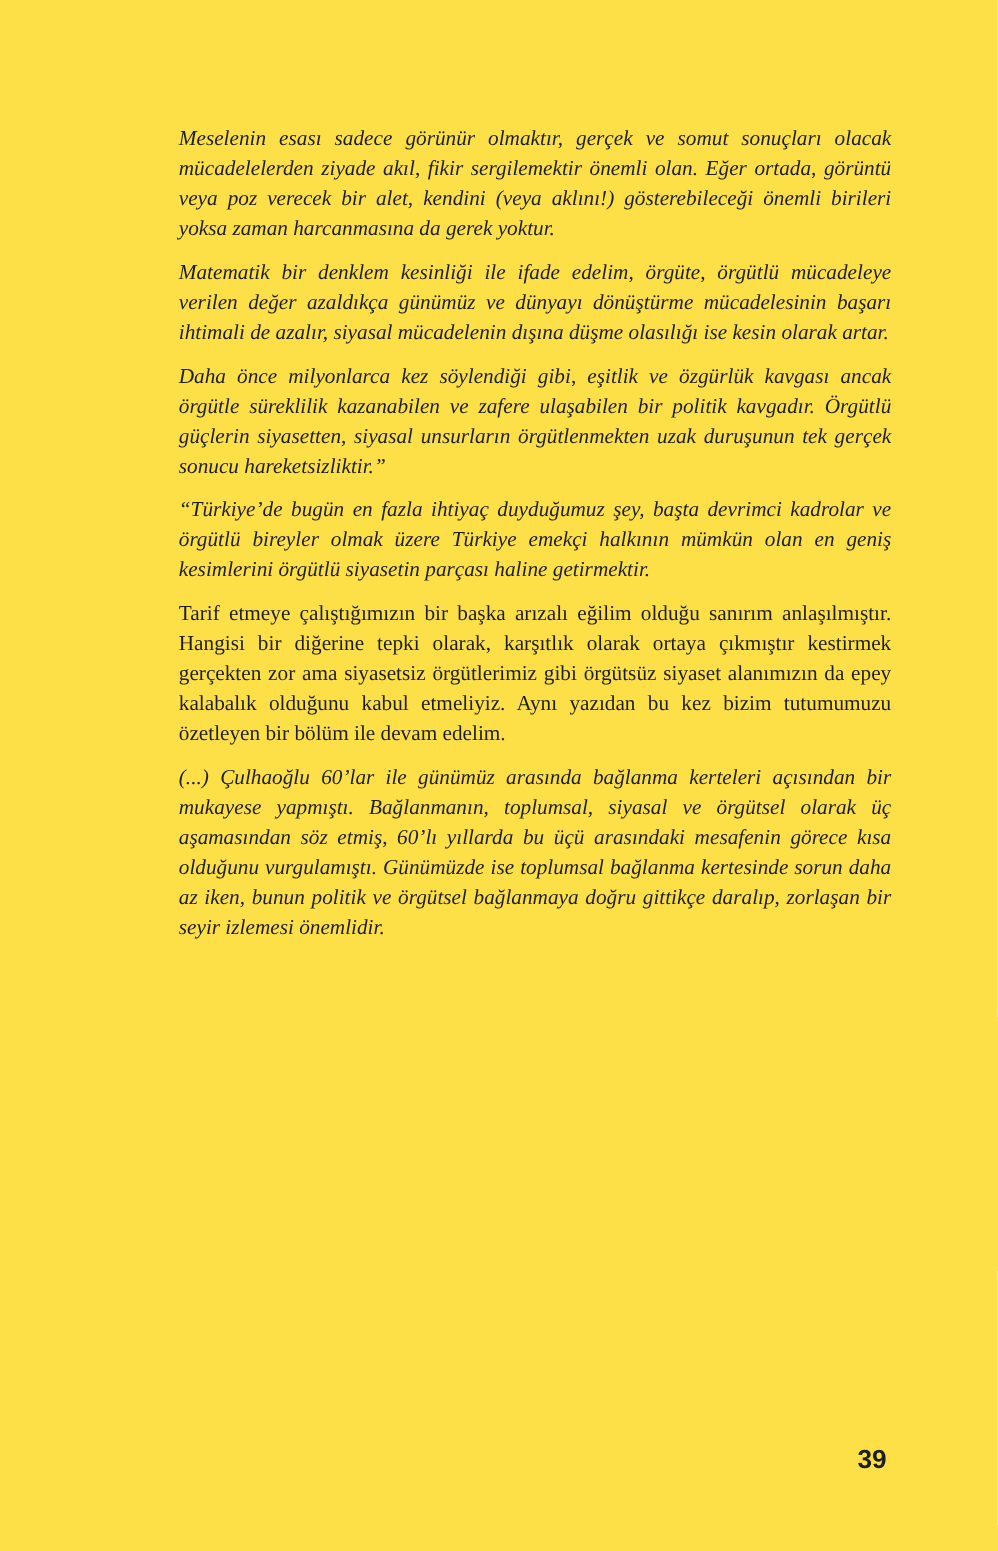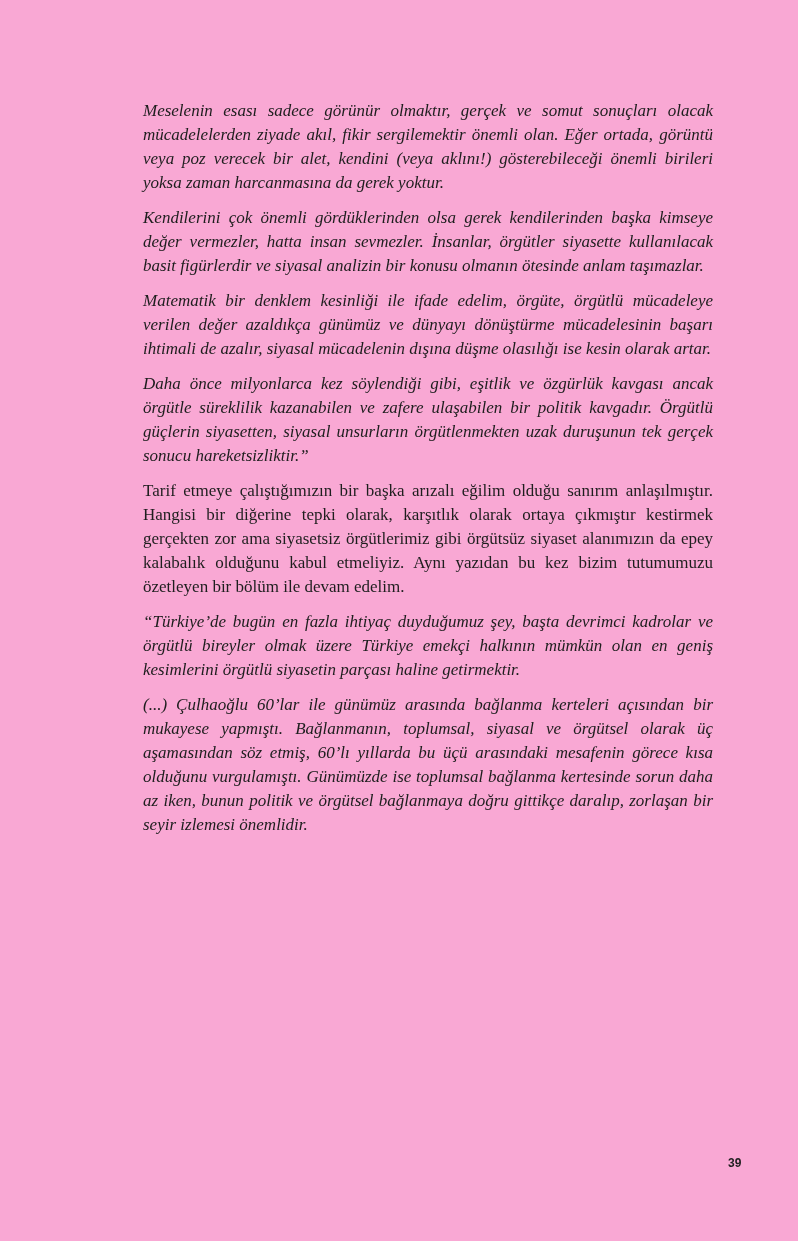--- a/index.html
+++ b/index.html
@@ -10,21 +10,21 @@
   body {
     width: 798px;
     height: 1241px;
     position: relative;
     overflow: hidden;
     font-family: "Liberation Serif", serif;
   }
   .page {
     position: absolute;
     inset: 0;
-    background: #f9a8d4;
+    background: #fde047;
   }
   .page-content {
     position: absolute;
     left: 143px;
     top: 99px;
     width: 570px;
   }
   .para {
     margin: 0 0 11px 0;
     font-size: 17px;
@@ -36,32 +36,30 @@
   }
   .para.italic {
     font-style: italic;
   }
   .page-number {
     position: absolute;
     left: 686px;
     top: 1156px;
     font-family: "Liberation Sans", sans-serif;
     font-weight: 700;
-    font-size: 12px;
+    font-size: 21px;
     color: #1e1e1e;
-    margin-left: 42px;
   }
 </style>
 </head>
 <body>
 
 <div class="page">
   <div class="page-content">
     <p class="para italic">Meselenin esası sadece görünür olmaktır, gerçek ve somut sonuçları olacak mücadelelerden ziyade akıl, fikir sergilemektir önemli olan. Eğer ortada, görüntü veya poz verecek bir alet, kendini (veya aklını!) gösterebileceği önemli birileri yoksa zaman harcanmasına da gerek yoktur.</p>
-    <p class="para italic">Kendilerini çok önemli gördüklerinden olsa gerek kendilerinden başka kimseye değer vermezler, hatta insan sevmezler. İnsanlar, örgütler siyasette kullanılacak basit figürlerdir ve siyasal analizin bir konusu olmanın ötesinde anlam taşımazlar.</p>
     <p class="para italic">Matematik bir denklem kesinliği ile ifade edelim, örgüte, örgütlü mücadeleye verilen değer azaldıkça günümüz ve dünyayı dönüştürme mücadelesinin başarı ihtimali de azalır, siyasal mücadelenin dışına düşme olasılığı ise kesin olarak artar.</p>
     <p class="para italic">Daha önce milyonlarca kez söylendiği gibi, eşitlik ve özgürlük kavgası ancak örgütle süreklilik kazanabilen ve zafere ulaşabilen bir politik kavgadır. Örgütlü güçlerin siyasetten, siyasal unsurların örgütlenmekten uzak duruşunun tek gerçek sonucu hareketsizliktir.”</p>
+    <p class="para italic">“Türkiye’de bugün en fazla ihtiyaç duyduğumuz şey, başta devrimci kadrolar ve örgütlü bireyler olmak üzere Türkiye emekçi halkının mümkün olan en geniş kesimlerini örgütlü siyasetin parçası haline getirmektir.</p>
     <p class="para">Tarif etmeye çalıştığımızın bir başka arızalı eğilim olduğu sanırım anlaşılmıştır. Hangisi bir diğerine tepki olarak, karşıtlık olarak ortaya çıkmıştır kestirmek gerçekten zor ama siyasetsiz örgütlerimiz gibi örgütsüz siyaset alanımızın da epey kalabalık olduğunu kabul etmeliyiz. Aynı yazıdan bu kez bizim tutumumuzu özetleyen bir bölüm ile devam edelim.</p>
-    <p class="para italic">“Türkiye’de bugün en fazla ihtiyaç duyduğumuz şey, başta devrimci kadrolar ve örgütlü bireyler olmak üzere Türkiye emekçi halkının mümkün olan en geniş kesimlerini örgütlü siyasetin parçası haline getirmektir.</p>
     <p class="para italic">(...) Çulhaoğlu 60’lar ile günümüz arasında bağlanma kerteleri açısından bir mukayese yapmıştı. Bağlanmanın, toplumsal, siyasal ve örgütsel olarak üç aşamasından söz etmiş, 60’lı yıllarda bu üçü arasındaki mesafenin görece kısa olduğunu vurgulamıştı. Günümüzde ise toplumsal bağlanma kertesinde sorun daha az iken, bunun politik ve örgütsel bağlanmaya doğru gittikçe daralıp, zorlaşan bir seyir izlemesi önemlidir.</p>
   </div>
   <div class="page-number">39</div>
 </div>
 
 </body></html>

